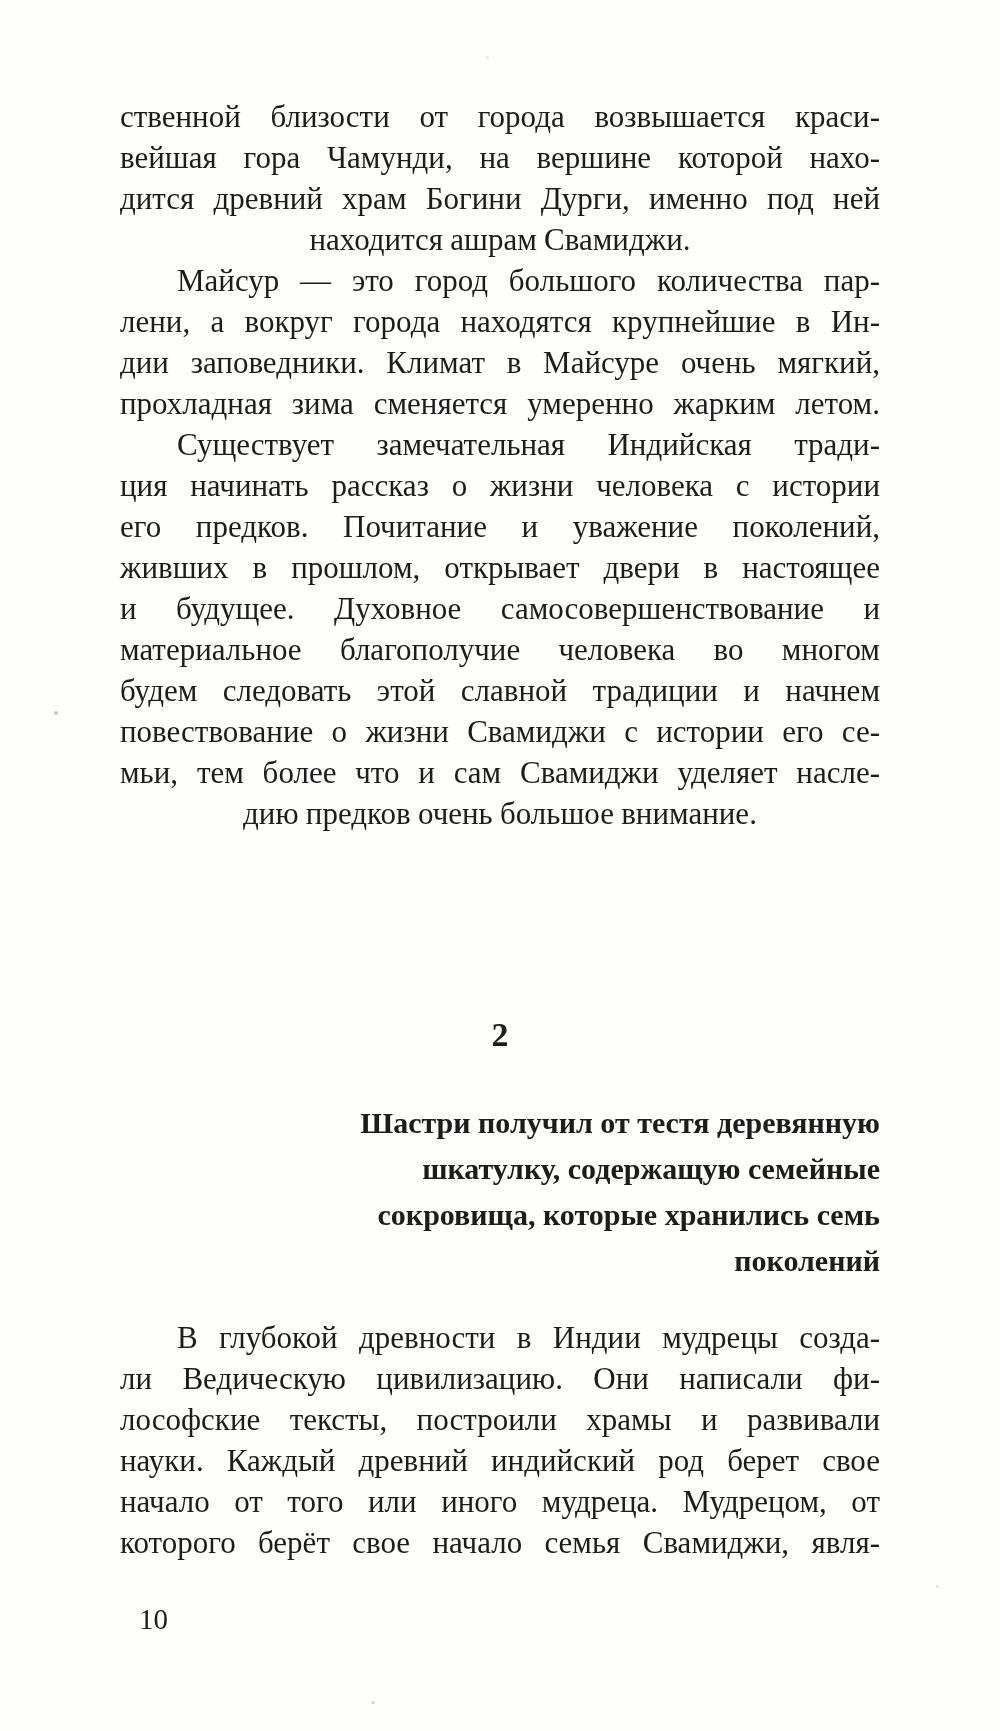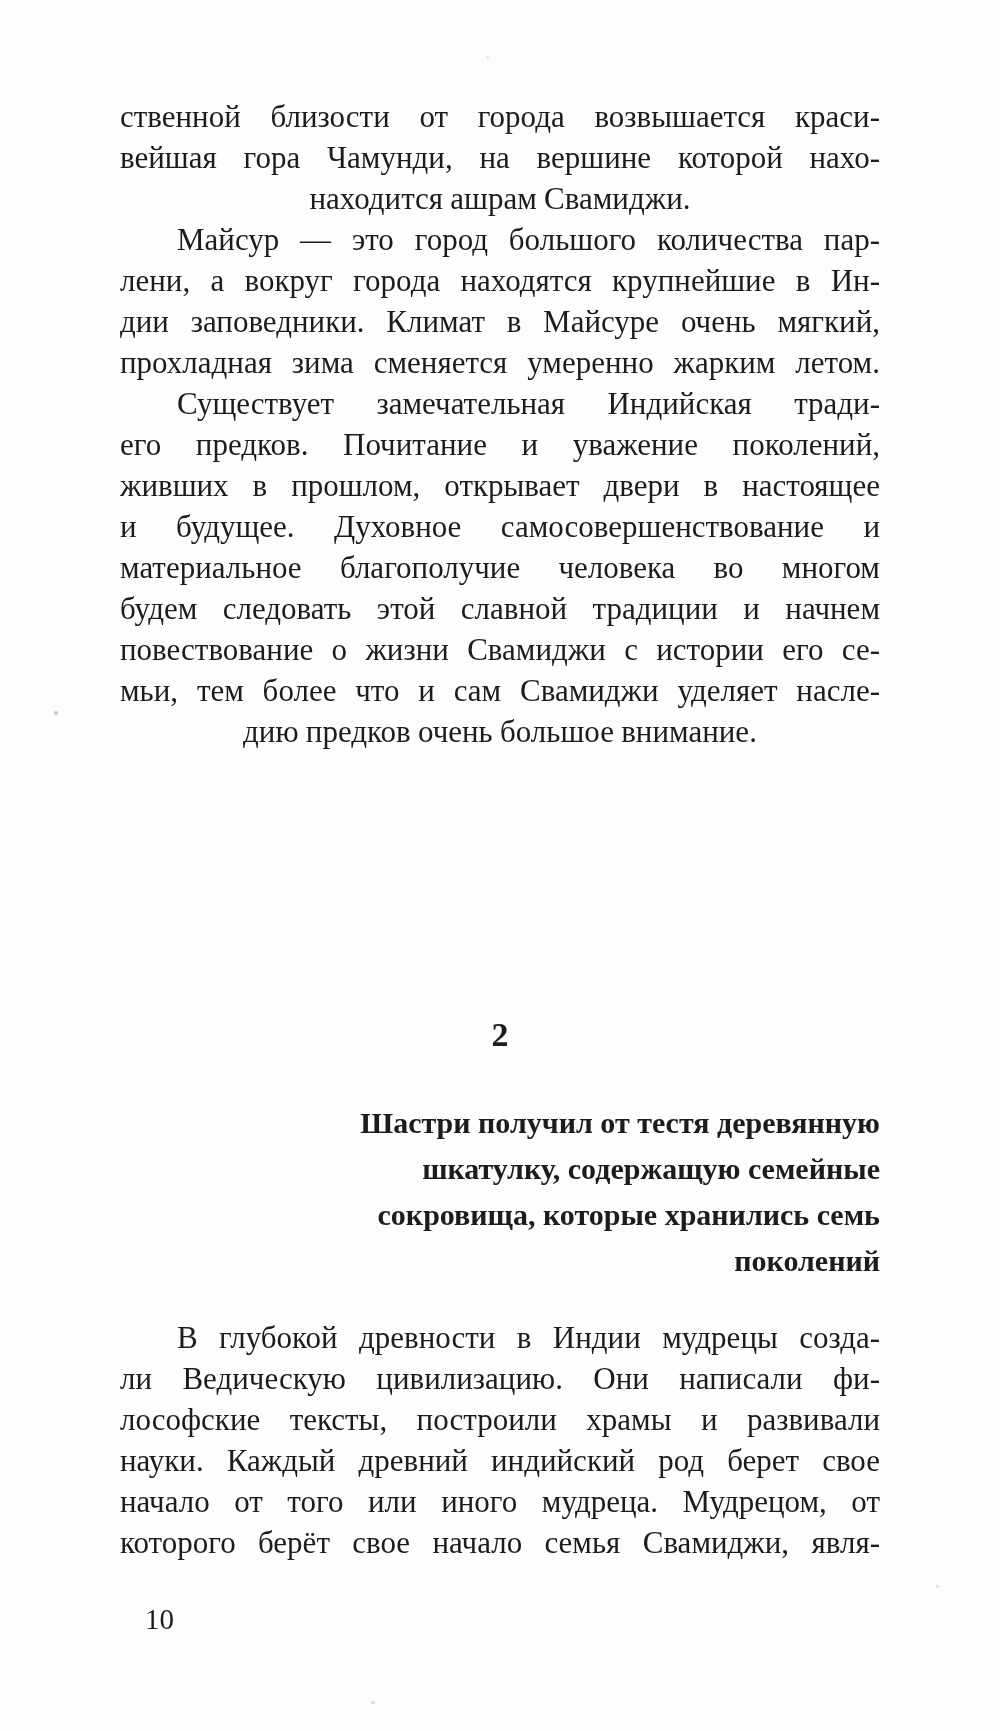--- a/index.html
+++ b/index.html
@@ -48,21 +48,21 @@
     top: 1100px;
     width: 760px;
     text-align: right;
     font-weight: 700;
     font-size: 30px;
     line-height: 46px;
   }
   .heading .hline { width: 760px; }
   .pageno {
     position: absolute;
-    left: 145px;
+    left: 139px;
     top: 1601px;
     font-size: 29px;
     line-height: 36px;
   }
   .speck {
     position: absolute;
     border-radius: 50%;
     background: #9a9a9a;
     opacity: 0.55;
   }
@@ -73,30 +73,32 @@
 </style>
 </head>
 <body>
 
 <div class="page">
 
   <div class="textblock block1">
     <div>
       <div class="line j">ственной близости от города возвышается краси-</div>
       <div class="line j">вейшая гора Чамунди, на вершине которой нахо-</div>
+      <div class="line j">дится древний храм Богини Дурги, именно под ней</div>
       <div class="line">находится ашрам Свамиджи.</div>
     </div>
     <div>
       <div class="line j ind">Майсур — это город большого количества пар-</div>
       <div class="line j">лени, а вокруг города находятся крупнейшие в Ин-</div>
       <div class="line j">дии заповедники. Климат в Майсуре очень мягкий,</div>
       <div class="line j">прохладная зима сменяется умеренно жарким летом.</div>
     </div>
     <div>
       <div class="line j ind">Существует замечательная Индийская тради-</div>
+      <div class="line j">ция начинать рассказ о жизни человека с истории</div>
       <div class="line j">его предков. Почитание и уважение поколений,</div>
       <div class="line j">живших в прошлом, открывает двери в настоящее</div>
       <div class="line j">и будущее. Духовное самосовершенствование и</div>
       <div class="line j">материальное благополучие человека во многом</div>
       <div class="line j">будем следовать этой славной традиции и начнем</div>
       <div class="line j">повествование о жизни Свамиджи с истории его се-</div>
       <div class="line j">мьи, тем более что и сам Свамиджи уделяет насле-</div>
       <div class="line">дию предков очень большое внимание.</div>
     </div>
   </div>

